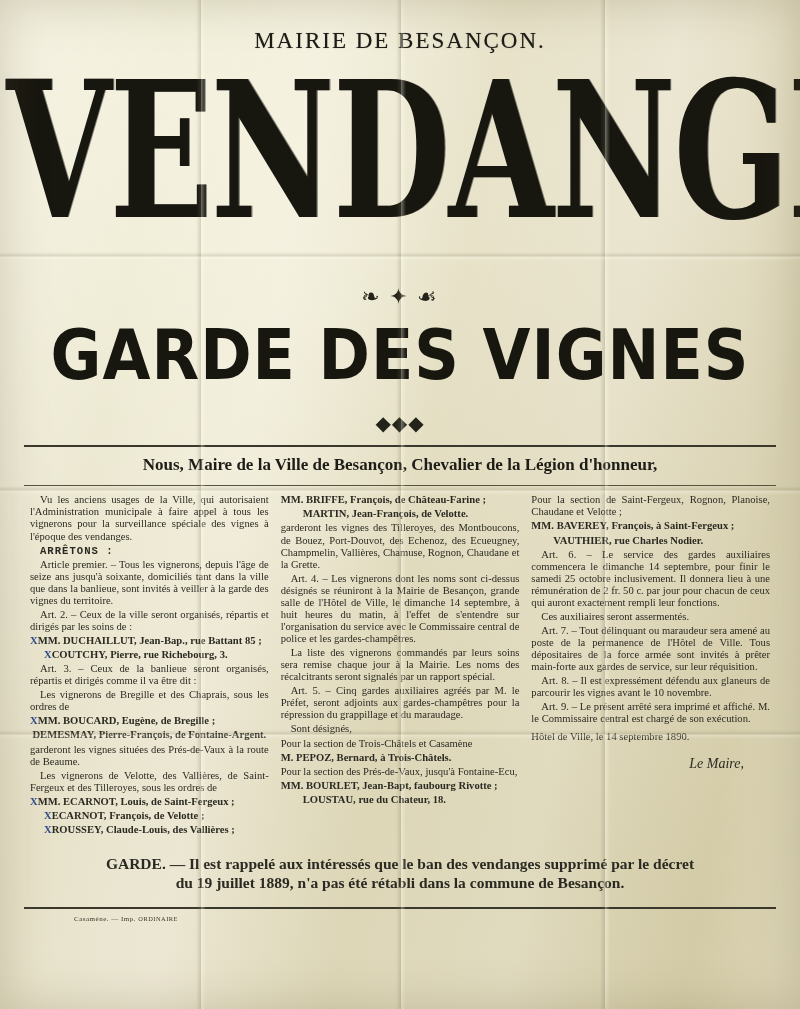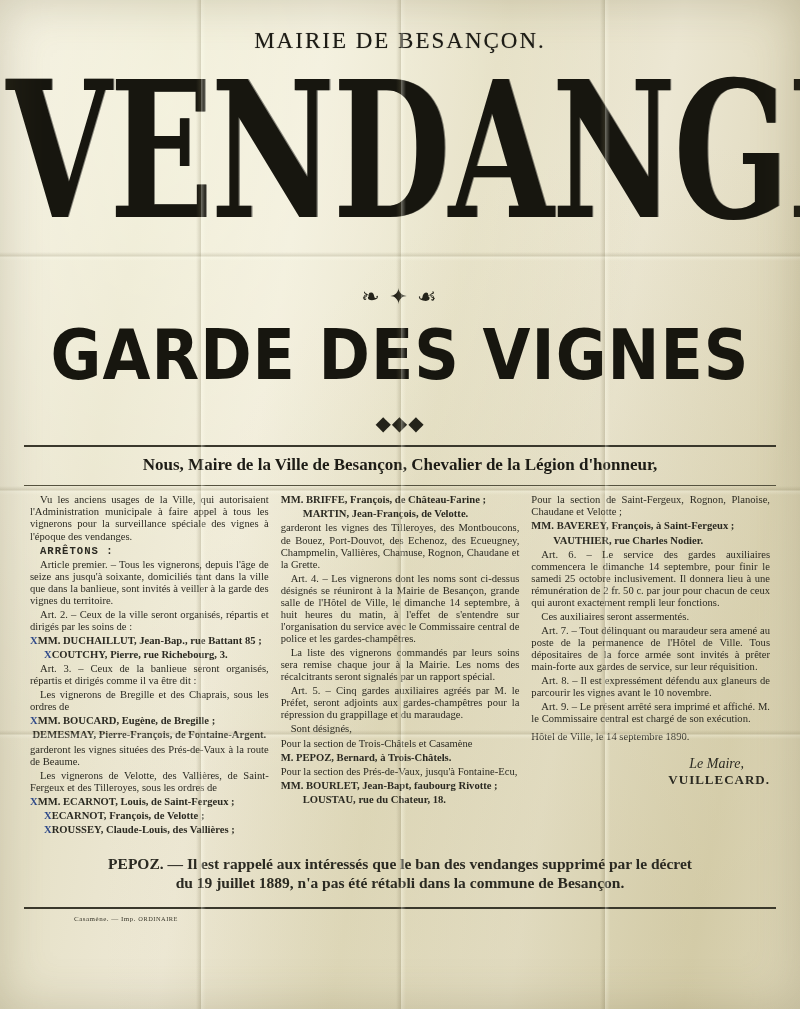--- a/index.html
+++ b/index.html
@@ -225,28 +225,27 @@
       <p class="noind names">MM. BAVEREY, François, à Saint-Fergeux ;</p>
       <p class="noind names" style="padding-left:22px">VAUTHIER, rue Charles Nodier.</p>
       <p>Art. 6. – Le service des gardes auxiliaires commencera le dimanche 14 septembre, pour finir le samedi 25 octobre inclusivement. Il donnera lieu à une rémunération de 2 fr. 50 c. par jour pour chacun de ceux qui auront exactement rempli leur fonctions.</p>
       <p>Ces auxiliaires seront assermentés.</p>
       <p>Art. 7. – Tout délinquant ou maraudeur sera amené au poste de la permanence de l'Hôtel de Ville. Tous dépositaires de la force armée sont invités à prêter main-forte aux gardes de service, sur leur réquisition.</p>
       <p>Art. 8. – Il est expressément défendu aux glaneurs de parcourir les vignes avant le 10 novembre.</p>
       <p>Art. 9. – Le présent arrêté sera imprimé et affiché. M. le Commissaire central est chargé de son exécution.</p>
       <p class="noind" style="margin-top:6px">Hôtel de Ville, le 14 septembre 1890.</p>
       <div class="sig">
         <span class="lm">Le Maire,</span>
-        <span class="nm">VUILLECARD.</span>
       </div>
     </div>
 
   </div>
 
   <div class="nota">
-    <span class="dash">PEPOZ. —</span>
+    <span class="dash">GARDE. —</span>
     <span>Il est rappelé aux intéressés que le ban des vendanges supprimé par le décret</span><br>
     <span>du 19 juillet 1889, n'a pas été rétabli dans la commune de Besançon.</span>
   </div>
 
   <div class="botrule"></div>
 
   <div class="imprint">
     <span>Casamène. — Imp.</span>
     <span class="sm">ORDINAIRE</span>
   </div>

